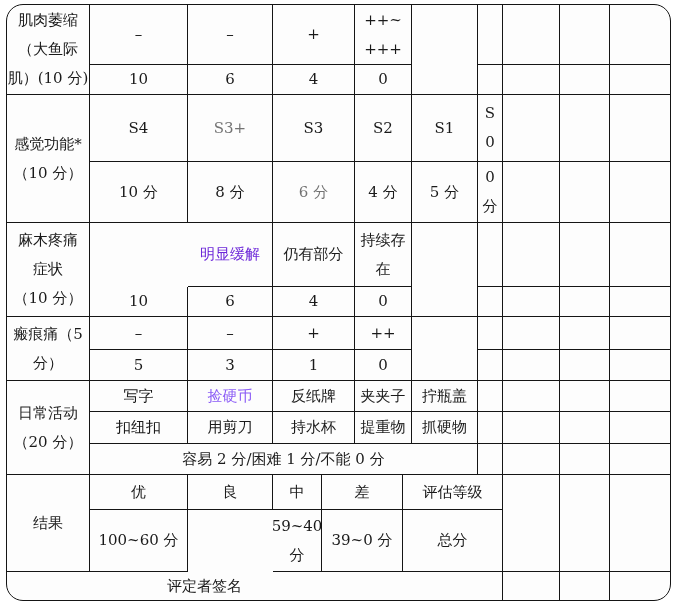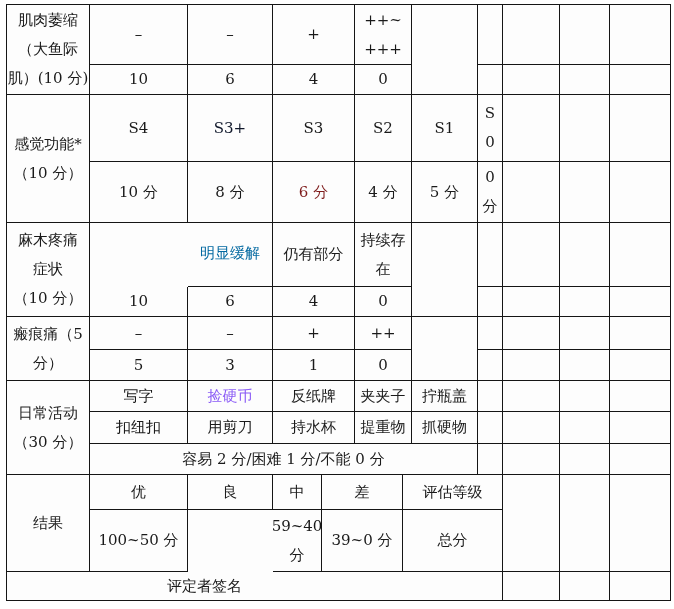--- a/index.html
+++ b/index.html
@@ -34,21 +34,21 @@
   .cell.no-r{border-right:none;}
   .cell.no-b{border-bottom:none;}
   .cell.sig{
     justify-content:flex-start;
     padding-left:160px;
   }
 </style>
 </head>
 <body>
 
-<div id="form-table" style="grid-template-columns: 83px 98px 85px 49px 33px 48px 9px 66px 25px 57px 50px 60px; grid-template-rows: 60px 30px 67px 61px 64px 30px 33px 31px 31px 32px 31px 35px 62px 28px; border-color: rgb(21, 21, 21); background: rgb(253, 253, 253);">
+<div id="form-table" style="grid-template-columns: 83px 98px 85px 49px 33px 48px 9px 66px 25px 57px 50px 60px; grid-template-rows: 60px 30px 67px 61px 64px 30px 33px 31px 31px 32px 31px 35px 62px 28px; border-color: rgb(21, 21, 21); background: rgb(253, 253, 253); border-radius: 17px;">
     <div class="cell" style="grid-area: 1 / 1 / span 2 / span 1; color: rgb(26, 26, 26);">肌肉萎缩
 （大鱼际
 肌）(10 分)</div>
     <div class="cell" style="grid-area: 1 / 2 / span 1 / span 1; color: rgb(26, 26, 26);">–</div>
     <div class="cell" style="grid-area: 1 / 3 / span 1 / span 1; color: rgb(26, 26, 26);">–</div>
     <div class="cell" style="grid-area: 1 / 4 / span 1 / span 2; color: rgb(26, 26, 26);">+</div>
     <div class="cell" style="grid-area: 1 / 6 / span 1 / span 2; color: rgb(26, 26, 26);">++~
 +++</div>
     <div class="cell" style="grid-area: 1 / 8 / span 2 / span 1; color: rgb(26, 26, 26);"></div>
     <div class="cell" style="grid-area: 1 / 9 / span 1 / span 1; color: rgb(26, 26, 26);"></div>
@@ -59,43 +59,43 @@
     <div class="cell" style="grid-area: 2 / 3 / span 1 / span 1; color: rgb(26, 26, 26);">6</div>
     <div class="cell" style="grid-area: 2 / 4 / span 1 / span 2; color: rgb(26, 26, 26);">4</div>
     <div class="cell" style="grid-area: 2 / 6 / span 1 / span 2; color: rgb(26, 26, 26);">0</div>
     <div class="cell" style="grid-area: 2 / 9 / span 1 / span 1; color: rgb(26, 26, 26);"></div>
     <div class="cell" style="grid-area: 2 / 10 / span 1 / span 1; color: rgb(26, 26, 26);"></div>
     <div class="cell" style="grid-area: 2 / 11 / span 1 / span 1; color: rgb(26, 26, 26);"></div>
     <div class="cell no-r" style="grid-area: 2 / 12 / span 1 / span 1; color: rgb(26, 26, 26);"></div>
     <div class="cell" style="grid-area: 3 / 1 / span 2 / span 1; color: rgb(26, 26, 26);">感觉功能*
 （10 分）</div>
     <div class="cell" style="grid-area: 3 / 2 / span 1 / span 1; color: rgb(26, 26, 26);">S4</div>
-    <div class="cell" style="grid-area: 3 / 3 / span 1 / span 1; color: #0f172a;">S3+</div>
+    <div class="cell" style="grid-area: 3 / 3 / span 1 / span 1; color: #737373;">S3+</div>
     <div class="cell" style="grid-area: 3 / 4 / span 1 / span 2; color: rgb(26, 26, 26);">S3</div>
     <div class="cell" style="grid-area: 3 / 6 / span 1 / span 2; color: rgb(26, 26, 26);">S2</div>
     <div class="cell" style="grid-area: 3 / 8 / span 1 / span 1; color: rgb(26, 26, 26);">S1</div>
     <div class="cell" style="grid-area: 3 / 9 / span 1 / span 1; color: rgb(26, 26, 26);">S
 0</div>
     <div class="cell" style="grid-area: 3 / 10 / span 1 / span 1; color: rgb(26, 26, 26);"></div>
     <div class="cell" style="grid-area: 3 / 11 / span 1 / span 1; color: rgb(26, 26, 26);"></div>
     <div class="cell no-r" style="grid-area: 3 / 12 / span 1 / span 1; color: rgb(26, 26, 26);"></div>
     <div class="cell" style="grid-area: 4 / 2 / span 1 / span 1; color: rgb(26, 26, 26);">10 分</div>
     <div class="cell" style="grid-area: 4 / 3 / span 1 / span 1; color: rgb(26, 26, 26);">8 分</div>
-    <div class="cell" style="grid-area: 4 / 4 / span 1 / span 2; color: #7f1d1d;">6 分</div>
+    <div class="cell" style="grid-area: 4 / 4 / span 1 / span 2; color: #737373;">6 分</div>
     <div class="cell" style="grid-area: 4 / 6 / span 1 / span 2; color: rgb(26, 26, 26);">4 分</div>
     <div class="cell" style="grid-area: 4 / 8 / span 1 / span 1; color: rgb(26, 26, 26);">5 分</div>
     <div class="cell" style="grid-area: 4 / 9 / span 1 / span 1; color: rgb(26, 26, 26);">0
 分</div>
     <div class="cell" style="grid-area: 4 / 10 / span 1 / span 1; color: rgb(26, 26, 26);"></div>
     <div class="cell" style="grid-area: 4 / 11 / span 1 / span 1; color: rgb(26, 26, 26);"></div>
     <div class="cell no-r" style="grid-area: 4 / 12 / span 1 / span 1; color: rgb(26, 26, 26);"></div>
     <div class="cell" style="grid-area: 5 / 1 / span 2 / span 1; color: rgb(26, 26, 26);">麻木疼痛
 症状
 （10 分）</div>
-    <div class="cell" style="grid-area: 5 / 3 / span 1 / span 1; color: #0369a1; font-family: Liberation Mono, monospace;">明显缓解</div>
+    <div class="cell" style="grid-area: 5 / 3 / span 1 / span 1; color: #6d28d9;">明显缓解</div>
     <div class="cell" style="grid-area: 5 / 4 / span 1 / span 2; color: rgb(26, 26, 26);">仍有部分</div>
     <div class="cell" style="grid-area: 5 / 6 / span 1 / span 2; color: rgb(26, 26, 26);">持续存
 在</div>
     <div class="cell" style="grid-area: 5 / 8 / span 2 / span 1; color: rgb(26, 26, 26);"></div>
     <div class="cell" style="grid-area: 5 / 9 / span 1 / span 1; color: rgb(26, 26, 26);"></div>
     <div class="cell" style="grid-area: 5 / 10 / span 1 / span 1; color: rgb(26, 26, 26);"></div>
     <div class="cell" style="grid-area: 5 / 11 / span 1 / span 1; color: rgb(26, 26, 26);"></div>
     <div class="cell no-r" style="grid-area: 5 / 12 / span 1 / span 1; color: rgb(26, 26, 26);"></div>
     <div class="cell" style="grid-area: 6 / 2 / span 1 / span 1; color: rgb(26, 26, 26);">10</div>
     <div class="cell" style="grid-area: 6 / 3 / span 1 / span 1; color: rgb(26, 26, 26);">6</div>
@@ -118,21 +118,21 @@
     <div class="cell no-r" style="grid-area: 7 / 12 / span 1 / span 1; color: rgb(26, 26, 26);"></div>
     <div class="cell" style="grid-area: 8 / 2 / span 1 / span 1; color: rgb(26, 26, 26);">5</div>
     <div class="cell" style="grid-area: 8 / 3 / span 1 / span 1; color: rgb(26, 26, 26);">3</div>
     <div class="cell" style="grid-area: 8 / 4 / span 1 / span 2; color: rgb(26, 26, 26);">1</div>
     <div class="cell" style="grid-area: 8 / 6 / span 1 / span 2; color: rgb(26, 26, 26);">0</div>
     <div class="cell" style="grid-area: 8 / 9 / span 1 / span 1; color: rgb(26, 26, 26);"></div>
     <div class="cell" style="grid-area: 8 / 10 / span 1 / span 1; color: rgb(26, 26, 26);"></div>
     <div class="cell" style="grid-area: 8 / 11 / span 1 / span 1; color: rgb(26, 26, 26);"></div>
     <div class="cell no-r" style="grid-area: 8 / 12 / span 1 / span 1; color: rgb(26, 26, 26);"></div>
     <div class="cell" style="grid-area: 9 / 1 / span 3 / span 1; color: rgb(26, 26, 26);">日常活动
-（30 分）</div>
+（20 分）</div>
     <div class="cell" style="grid-area: 9 / 2 / span 1 / span 1; color: rgb(26, 26, 26);">写字</div>
     <div class="cell" style="grid-area: 9 / 3 / span 1 / span 1; color: #8b5cf6;">捡硬币</div>
     <div class="cell" style="grid-area: 9 / 4 / span 1 / span 2; color: rgb(26, 26, 26);">反纸牌</div>
     <div class="cell" style="grid-area: 9 / 6 / span 1 / span 2; color: rgb(26, 26, 26);">夹夹子</div>
     <div class="cell" style="grid-area: 9 / 8 / span 1 / span 1; color: rgb(26, 26, 26);">拧瓶盖</div>
     <div class="cell" style="grid-area: 9 / 9 / span 1 / span 1; color: rgb(26, 26, 26);"></div>
     <div class="cell" style="grid-area: 9 / 10 / span 1 / span 1; color: rgb(26, 26, 26);"></div>
     <div class="cell" style="grid-area: 9 / 11 / span 1 / span 1; color: rgb(26, 26, 26);"></div>
     <div class="cell no-r" style="grid-area: 9 / 12 / span 1 / span 1; color: rgb(26, 26, 26);"></div>
     <div class="cell" style="grid-area: 10 / 2 / span 1 / span 1; color: rgb(26, 26, 26);">扣纽扣</div>
@@ -151,21 +151,21 @@
     <div class="cell no-r" style="grid-area: 11 / 12 / span 1 / span 1; color: rgb(26, 26, 26);"></div>
     <div class="cell" style="grid-area: 12 / 1 / span 2 / span 1; color: rgb(26, 26, 26);">结果</div>
     <div class="cell" style="grid-area: 12 / 2 / span 1 / span 1; color: rgb(26, 26, 26);">优</div>
     <div class="cell" style="grid-area: 12 / 3 / span 1 / span 1; color: rgb(26, 26, 26);">良</div>
     <div class="cell" style="grid-area: 12 / 4 / span 1 / span 1; color: rgb(26, 26, 26);">中</div>
     <div class="cell" style="grid-area: 12 / 5 / span 1 / span 2; color: rgb(26, 26, 26);">差</div>
     <div class="cell" style="grid-area: 12 / 7 / span 1 / span 3; color: rgb(26, 26, 26); text-align: right;">评估等级</div>
     <div class="cell" style="grid-area: 12 / 10 / span 2 / span 1; color: rgb(26, 26, 26);"></div>
     <div class="cell" style="grid-area: 12 / 11 / span 2 / span 1; color: rgb(26, 26, 26);"></div>
     <div class="cell no-r" style="grid-area: 12 / 12 / span 2 / span 1; color: rgb(26, 26, 26);"></div>
-    <div class="cell" style="grid-area: 13 / 2 / span 1 / span 1; color: rgb(26, 26, 26);">100~50 分</div>
+    <div class="cell" style="grid-area: 13 / 2 / span 1 / span 1; color: rgb(26, 26, 26);">100~60 分</div>
     <div class="cell" style="grid-area: 13 / 4 / span 1 / span 1; color: rgb(26, 26, 26);">59~40
 分</div>
     <div class="cell" style="grid-area: 13 / 5 / span 1 / span 2; color: rgb(26, 26, 26);">39~0 分</div>
     <div class="cell sig no-b" style="grid-area: 14 / 1 / span 1 / span 9; color: rgb(26, 26, 26);">评定者签名</div>
     <div class="cell" style="grid-area: 13 / 7 / span 1 / span 3; color: rgb(26, 26, 26);">总分</div>
     <div class="cell no-b" style="grid-area: 14 / 10 / span 1 / span 1; color: rgb(26, 26, 26);"></div>
     <div class="cell no-b" style="grid-area: 14 / 11 / span 1 / span 1; color: rgb(26, 26, 26);"></div>
     <div class="cell no-r no-b" style="grid-area: 14 / 12 / span 1 / span 1; color: rgb(26, 26, 26);"></div>
   </div>
 

